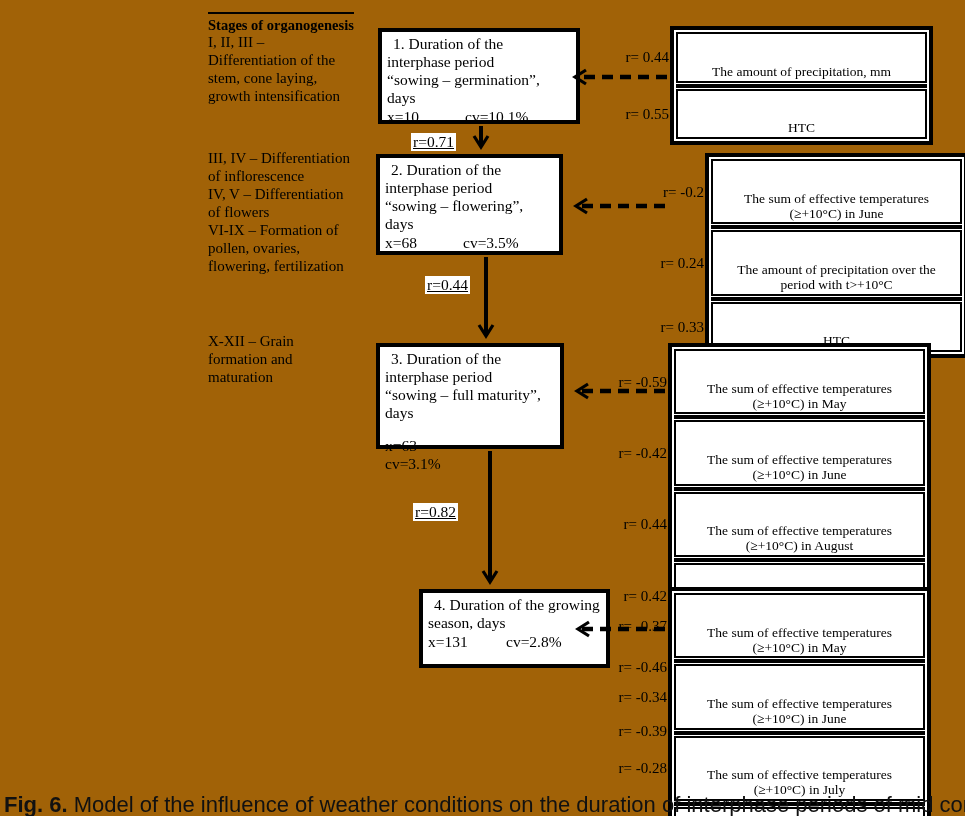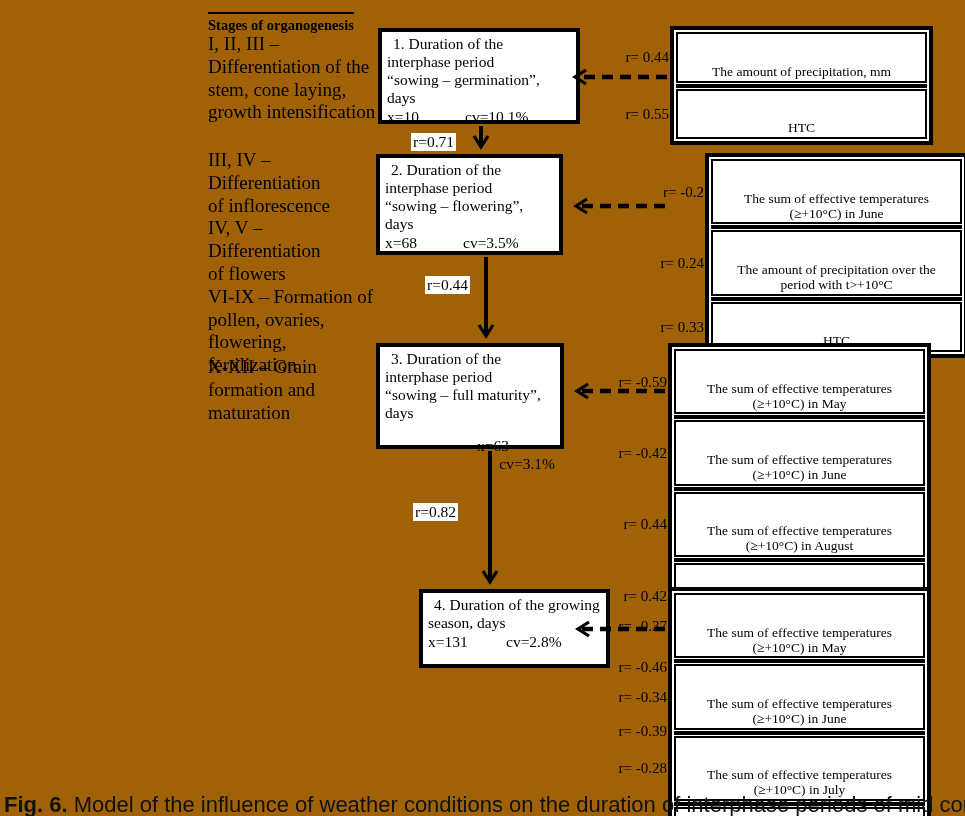--- a/index.html
+++ b/index.html
@@ -17,48 +17,48 @@
   
   .legend-heading{
     position:absolute;left:208px;top:12px;
     display:inline-block;
     font-weight:bold;font-size:14.5px;line-height:1.25;
     border-top:2.5px solid #000;padding-top:2px;
     white-space:nowrap;
   }
   .stage-text{
     position:absolute;left:208px;width:170px;
-    font-size:19px;line-height:1.2;
+    font-size:15px;line-height:1.2;
   }
   #stage-1{top:33px;}
   #stage-2{top:149px;}
-  #stage-3{top:332px;margin-top:24px;}
+  #stage-3{top:332px;}
 
   
   .pbox{
     position:absolute;
     border:4px solid #000;background:#fff;
     box-sizing:border-box;
     padding:3px 5px;
     font-size:15.5px;line-height:1.16;
   }
   .pbox .desc{white-space:pre-line;text-indent:6px;}
-  .pbox .stats{display:flex;margin-top:1px;align-items:flex-end;}
+  .pbox .stats{display:flex;margin-top:1px;}
   .pbox .stats .sx{width:78px;}
   #pbox-1{left:378px;top:28px;width:202px;height:96px;}
   #pbox-2{left:376px;top:154px;width:187px;height:101px;}
   #pbox-3{left:376px;top:343px;width:188px;height:106px;}
   #pbox-3 .stats{margin-top:15px;flex-direction:column;}
   #pbox-4{left:375px;top:589px;width:191px;height:79px;margin-left:44px;}
 
   
   #arrow-layer{position:absolute;left:0;top:0;width:965px;height:816px;pointer-events:none;}
 
   .flow-label{
-    position:absolute;font-size:15.5px;background:#fff;padding:0 2px;
+    position:absolute;font-size:15.5px;background:#fff;padding:0 2px;text-decoration:underline;
   }
   #flow-label-1{left:411px;top:133px;}
   #flow-label-2{left:425px;top:276px;}
   #flow-label-3{left:413px;top:503px;}
 
   
   .factor-group{
     position:absolute;width:263px;
     border:4px solid #000;background:#fff;
     box-sizing:border-box;padding:2px;

